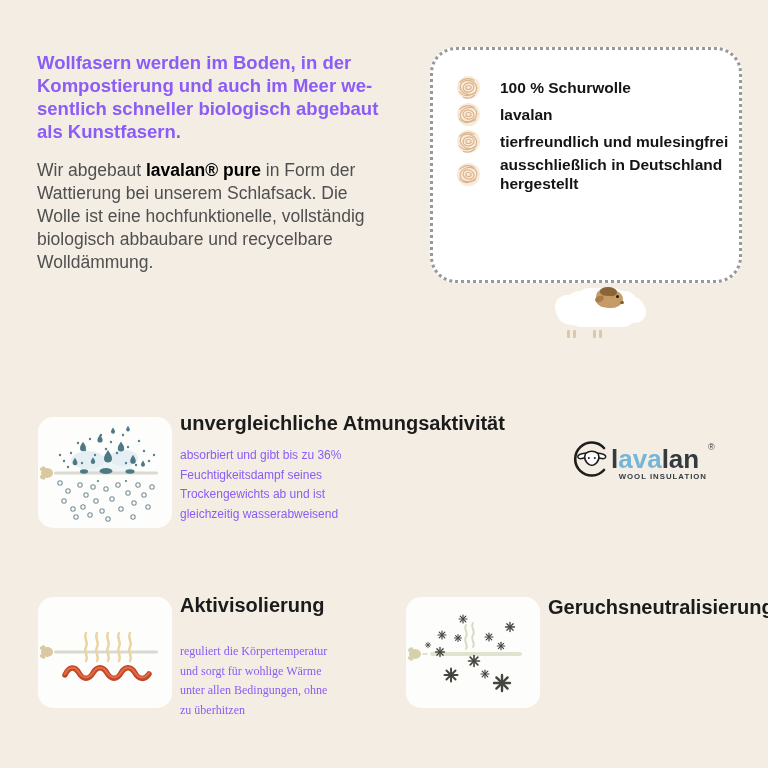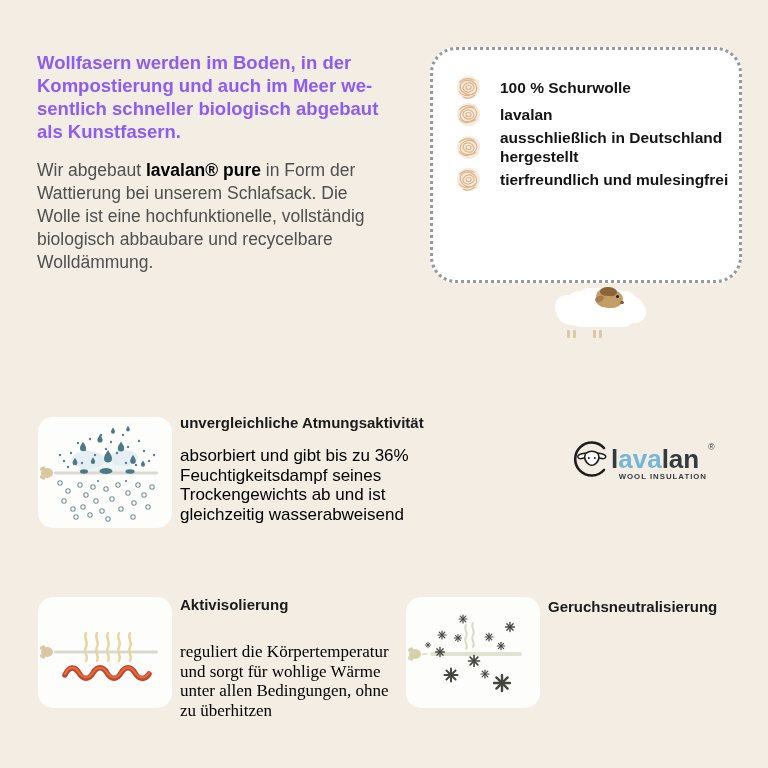--- a/index.html
+++ b/index.html
@@ -59,25 +59,25 @@
   }
   .sheep-eye { position:absolute; left:62px; top:9px; width:3px; height:3px; background:#201a12; border-radius:50%; }
   .sheep-nose { position:absolute; left:66px; top:15px; width:4px; height:3px; background:#7c5a34; border-radius:50%; }
 
   
   .card {
     position:absolute; width:134px; height:111px;
     background:#fdfdfc; border-radius:15px;
   }
   .section-title {
-    position:absolute; font-size:15px; line-height:18px; font-weight:bold;
+    position:absolute; font-size:20px; line-height:18px; font-weight:bold;
     color:#1b1b1b; white-space:pre;
   }
   .section-body {
-    position:absolute; font-size:17px; line-height:19.5px; color:#000000;
+    position:absolute; font-size:12px; line-height:19.5px; color:#8b5cf6;
     white-space:pre;
   }
 
   
   .lavalan-logo { position:absolute; left:568px; top:435px; width:152px; height:50px; }
 </style>
 </head>
 <body>
 
 <div class="canvas">
@@ -122,44 +122,44 @@
           <path d="M4 17.5 q6 7.5 17 1"></path>
         </g>
       </svg>
       <div class="feature-label">lavalan</div>
     </div>
 
     <div class="feature-item">
       <svg width="27" height="27" viewBox="0 0 27 27">
         <circle cx="13.5" cy="13.5" r="11.5" fill="#f7ecdc"></circle>
         <g fill="none" stroke="#ddb38a" stroke-width="1.2">
-          <ellipse cx="13.5" cy="13.5" rx="8.5" ry="7" transform="rotate(-15 13.5 13.5)"></ellipse>
-          <ellipse cx="13.5" cy="13.5" rx="5.5" ry="4.5" transform="rotate(20 13.5 13.5)"></ellipse>
-          <ellipse cx="13.5" cy="13.5" rx="2.6" ry="2"></ellipse>
-          <path d="M4.5 8.5 q6.5 -6.5 15 -2"></path>
-          <path d="M4 17.5 q6 7.5 17 1"></path>
-        </g>
-      </svg>
-      <div class="feature-label">ausschließlich in Deutschland
-hergestellt</div>
-    </div>
-
-    <div class="feature-item">
-      <svg width="27" height="27" viewBox="0 0 27 27">
-        <circle cx="13.5" cy="13.5" r="11.5" fill="#f7ecdc"></circle>
-        <g fill="none" stroke="#ddb38a" stroke-width="1.2">
           <ellipse cx="13.5" cy="13.5" rx="8.5" ry="7" transform="rotate(25 13.5 13.5)"></ellipse>
           <ellipse cx="13.5" cy="13.5" rx="5.5" ry="4.5" transform="rotate(-10 13.5 13.5)"></ellipse>
           <ellipse cx="13.5" cy="13.5" rx="2.6" ry="2"></ellipse>
           <path d="M4.5 8.5 q6.5 -6.5 15 -2"></path>
           <path d="M4 17.5 q6 7.5 17 1"></path>
           <path d="M8 23 q6 3 12 -2"></path>
         </g>
       </svg>
       <div class="feature-label">tierfreundlich und mulesingfrei</div>
+    </div>
+
+    <div class="feature-item">
+      <svg width="27" height="27" viewBox="0 0 27 27">
+        <circle cx="13.5" cy="13.5" r="11.5" fill="#f7ecdc"></circle>
+        <g fill="none" stroke="#ddb38a" stroke-width="1.2">
+          <ellipse cx="13.5" cy="13.5" rx="8.5" ry="7" transform="rotate(-15 13.5 13.5)"></ellipse>
+          <ellipse cx="13.5" cy="13.5" rx="5.5" ry="4.5" transform="rotate(20 13.5 13.5)"></ellipse>
+          <ellipse cx="13.5" cy="13.5" rx="2.6" ry="2"></ellipse>
+          <path d="M4.5 8.5 q6.5 -6.5 15 -2"></path>
+          <path d="M4 17.5 q6 7.5 17 1"></path>
+        </g>
+      </svg>
+      <div class="feature-label">ausschließlich in Deutschland
+hergestellt</div>
     </div>
   </div>
 
   <div class="sheep">
     <div class="sheep-leg" style="left:13px;"></div>
     <div class="sheep-leg" style="left:19px;"></div>
     <div class="sheep-leg" style="left:39px;"></div>
     <div class="sheep-leg" style="left:45px;"></div>
     <div class="sheep-body"></div>
     <div class="sheep-head"></div>

